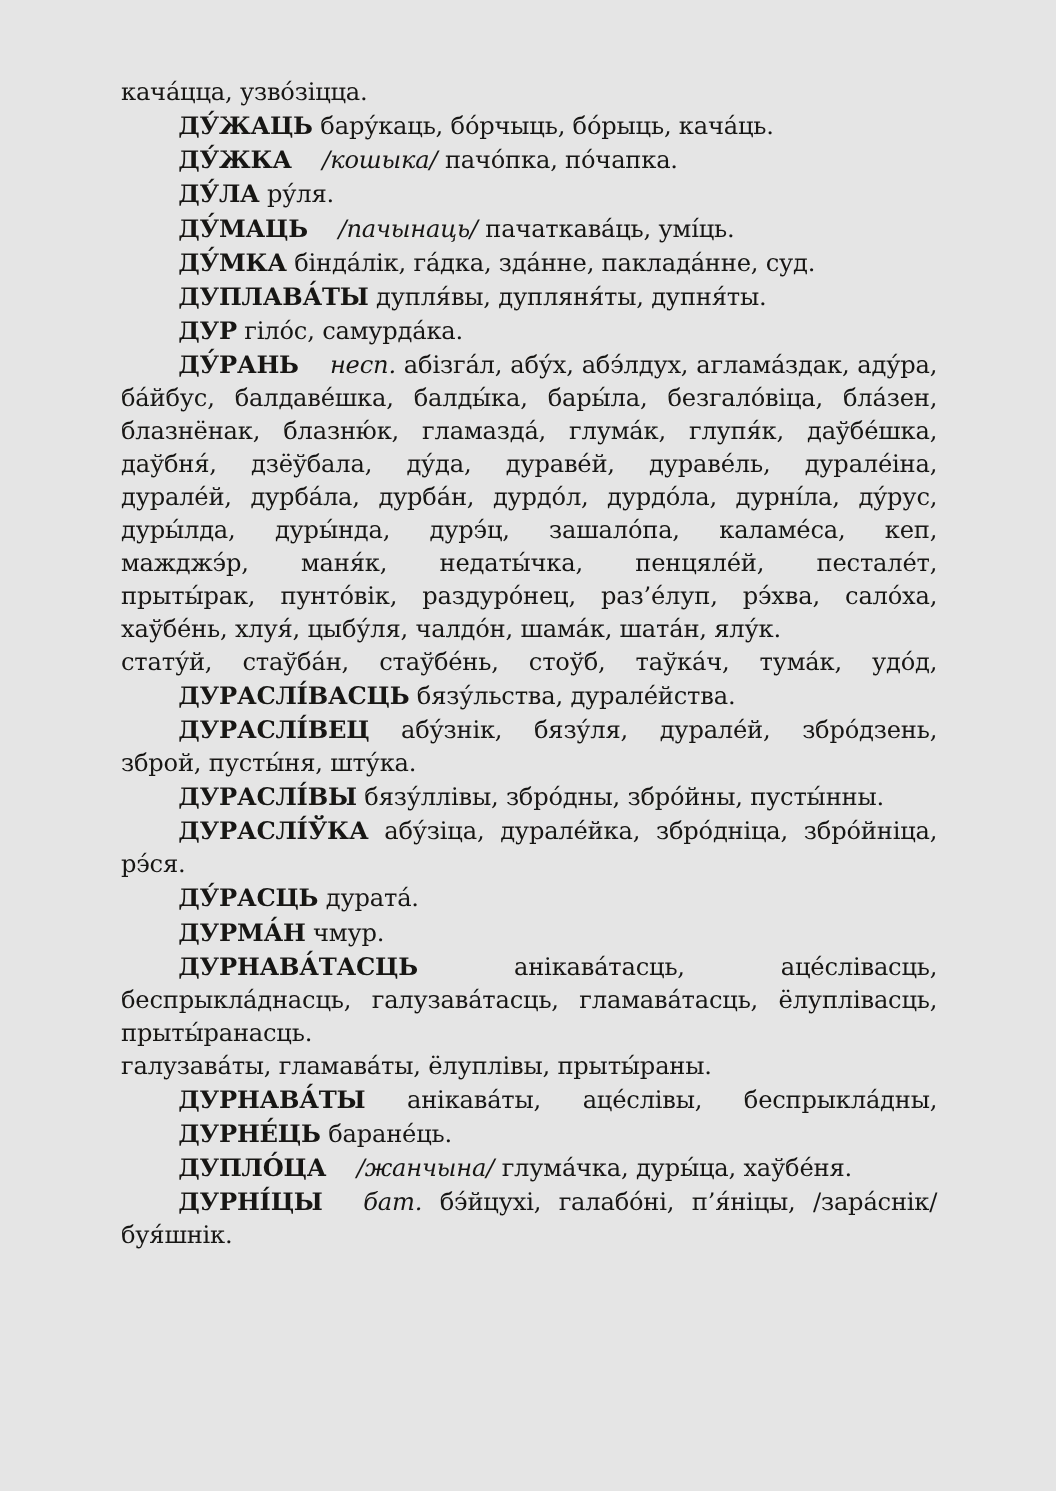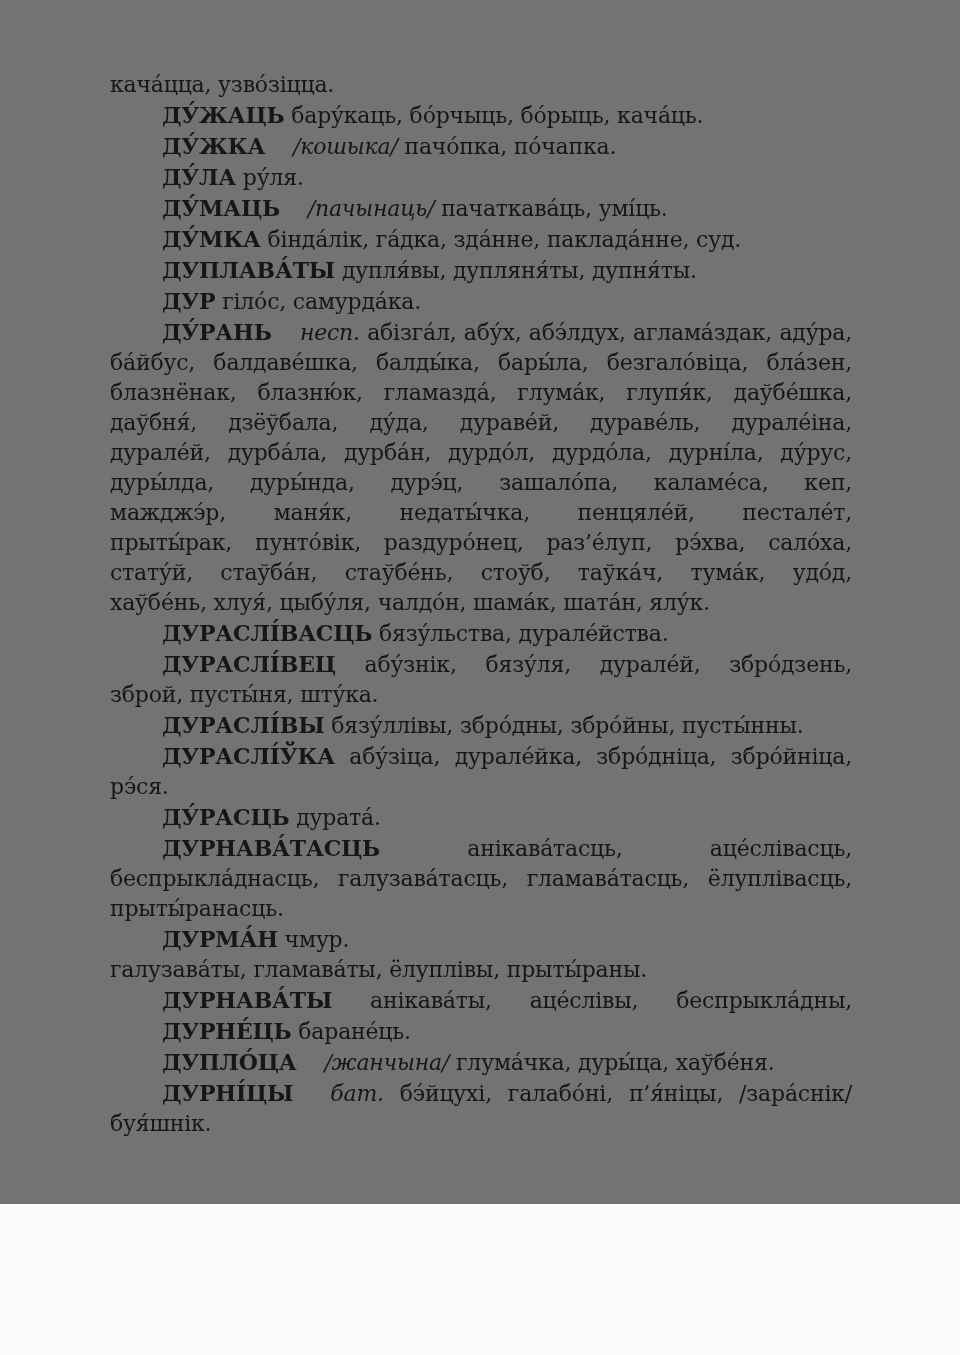--- a/index.html
+++ b/index.html
@@ -4,22 +4,22 @@
 <title>Document</title>
 <style>
   html, body {
     margin: 0;
     padding: 0;
     background: #fbfbf9;
   }
   .page {
     position: relative;
     width: 960px;
-    height: 1204px;
-    background: #737373;
+    height: 1355px;
+    background: #e5e5e5;
     color: #171614;
     font-family: "DejaVu Serif", serif;
     overflow: hidden;
   }
   .text-block {
     position: absolute;
     left: 110px;
     top: 70px;
     width: 742px;
     font-size: 22px;
@@ -69,47 +69,47 @@
       </div>
       <div class="entry">
         <div class="line line-just line-indent"><span class="seg-b">ДУ́РАНЬ</span><span class="seg-n"> </span><span class="seg-i">несп.</span><span class="seg-n"> абізга́л, абу́х, абэ́лдух, аглама́здак, аду́ра,</span></div>
         <div class="line line-just"><span class="seg-n">ба́йбус, балдаве́шка, балды́ка, бары́ла, безгало́віца, бла́зен,</span></div>
         <div class="line line-just"><span class="seg-n">блазнёнак, блазню́к, гламазда́, глума́к, глупя́к, даўбе́шка,</span></div>
         <div class="line line-just"><span class="seg-n">даўбня́, дзёўбала, ду́да, дураве́й, дураве́ль, дурале́іна,</span></div>
         <div class="line line-just"><span class="seg-n">дурале́й, дурба́ла, дурба́н, дурдо́л, дурдо́ла, дурні́ла, ду́рус,</span></div>
         <div class="line line-just"><span class="seg-n">дуры́лда, дуры́нда, дурэ́ц, зашало́па, каламе́са, кеп,</span></div>
         <div class="line line-just"><span class="seg-n">мажджэ́р, маня́к, недаты́чка, пенцяле́й, пестале́т,</span></div>
         <div class="line line-just"><span class="seg-n">прыты́рак, пунто́вік, раздуро́нец, раз’е́луп, рэ́хва, сало́ха,</span></div>
+        <div class="line line-last"><span class="seg-n">хаўбе́нь, хлуя́, цыбу́ля, чалдо́н, шама́к, шата́н, ялу́к.</span></div>
         <div class="line line-just"><span class="seg-n">стату́й, стаўба́н, стаўбе́нь, стоўб, таўка́ч, тума́к, удо́д,</span></div>
-        <div class="line line-last"><span class="seg-n">хаўбе́нь, хлуя́, цыбу́ля, чалдо́н, шама́к, шата́н, ялу́к.</span></div>
       </div>
       <div class="entry">
         <div class="line line-last line-indent"><span class="seg-b">ДУРАСЛІ́ВАСЦЬ</span><span class="seg-n"> бязу́льства, дурале́йства.</span></div>
       </div>
       <div class="entry">
         <div class="line line-just line-indent"><span class="seg-b">ДУРАСЛІ́ВЕЦ</span><span class="seg-n"> абу́знік, бязу́ля, дурале́й, збро́дзень,</span></div>
         <div class="line line-last"><span class="seg-n">зброй, пусты́ня, шту́ка.</span></div>
       </div>
       <div class="entry">
         <div class="line line-last line-indent"><span class="seg-b">ДУРАСЛІ́ВЫ</span><span class="seg-n"> бязу́ллівы, збро́дны, збро́йны, пусты́нны.</span></div>
       </div>
       <div class="entry">
         <div class="line line-just line-indent"><span class="seg-b">ДУРАСЛІ́ЎКА</span><span class="seg-n"> абу́зіца, дурале́йка, збро́дніца, збро́йніца,</span></div>
         <div class="line line-last"><span class="seg-n">рэ́ся.</span></div>
       </div>
       <div class="entry">
         <div class="line line-last line-indent"><span class="seg-b">ДУ́РАСЦЬ</span><span class="seg-n"> дурата́.</span></div>
       </div>
       <div class="entry">
+        <div class="line line-last line-indent"><span class="seg-b">ДУРМА́Н</span><span class="seg-n"> чмур.</span></div>
+      </div>
+      <div class="entry">
         <div class="line line-just line-indent"><span class="seg-b">ДУРНАВА́ТАСЦЬ</span><span class="seg-n"> анікава́тасць, аце́слівасць,</span></div>
         <div class="line line-just"><span class="seg-n">беспрыкла́днасць, галузава́тасць, гламава́тасць, ёлуплівасць,</span></div>
         <div class="line line-last"><span class="seg-n">прыты́ранасць.</span></div>
-      </div>
-      <div class="entry">
-        <div class="line line-last line-indent"><span class="seg-b">ДУРМА́Н</span><span class="seg-n"> чмур.</span></div>
       </div>
       <div class="entry">
         <div class="line line-last"><span class="seg-n">галузава́ты, гламава́ты, ёлуплівы, прыты́раны.</span></div>
         <div class="line line-just line-indent"><span class="seg-b">ДУРНАВА́ТЫ</span><span class="seg-n"> анікава́ты, аце́слівы, беспрыкла́дны,</span></div>
       </div>
       <div class="entry">
         <div class="line line-last line-indent"><span class="seg-b">ДУРНЕ́ЦЬ</span><span class="seg-n"> баране́ць.</span></div>
       </div>
       <div class="entry">
         <div class="line line-last line-indent"><span class="seg-b">ДУПЛО́ЦА</span><span class="seg-n"> </span><span class="seg-i">/жанчына/</span><span class="seg-n"> глума́чка, дуры́ца, хаўбе́ня.</span></div>

